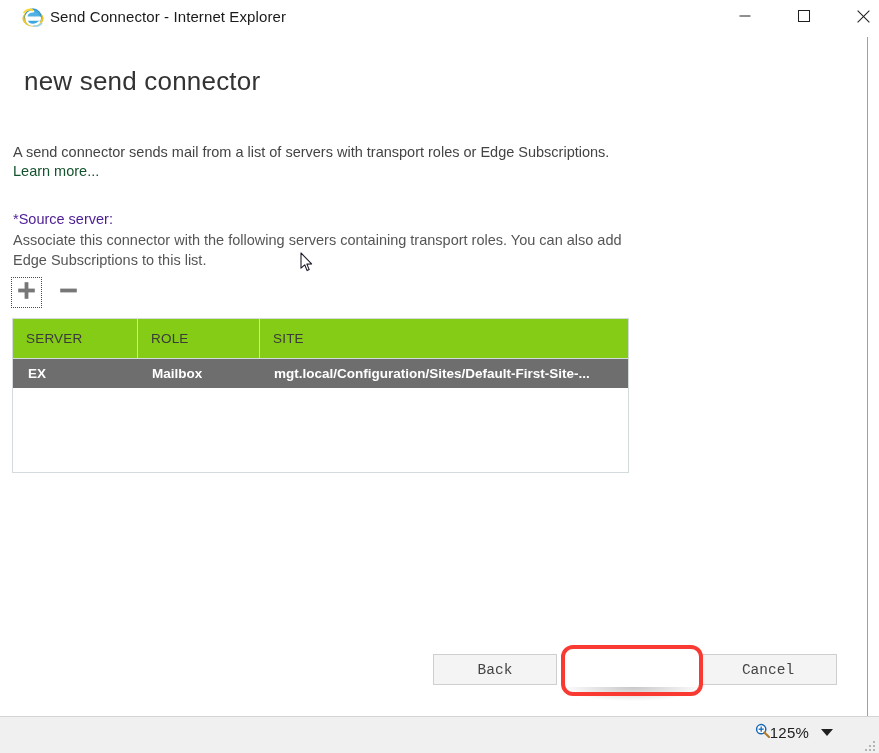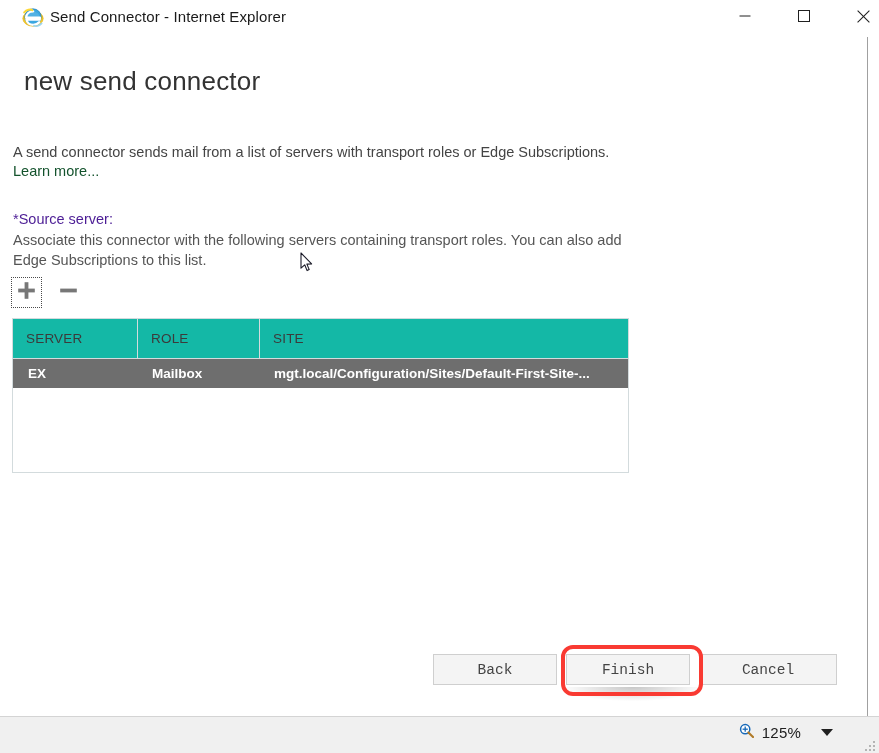--- a/index.html
+++ b/index.html
@@ -155,21 +155,21 @@
     height: 155px;
     border: 1px solid #d3dbdd;
     box-sizing: border-box;
     background: #ffffff;
   }
   #table-head {
     display: flex;
     height: 40px;
     border-bottom: 1px solid #d3dbdd;
     box-sizing: border-box;
-    background: #14b8a6;
+    background: #84cc16;
   }
   .th {
     font-size: 13.5px;
     color: #3b3b3b;
     display: flex;
     align-items: center;
     padding-left: 13px;
     box-sizing: border-box;
     letter-spacing: .2px;
     white-space: nowrap;
@@ -250,21 +250,21 @@
     background: #f0f0f0;
     border-top: 1px solid #d4d4d4;
     box-sizing: border-box;
   }
   #zoom-control {
     position: absolute;
     right: 46px;
     top: 6px;
     display: flex;
     align-items: center;
-    gap: 8px;
+    gap: 0;
     cursor: pointer;
   }
   #zoom-level {
     font-size: 15px;
     color: #202020;
     letter-spacing: .2px;
   }
   #zoom-caret {
     margin-left: 12px;
     width: 0; height: 0;
@@ -373,21 +373,20 @@
     <div id="table-body">
       <div class="tr selected">
         <div class="td col-server">EX</div>
         <div class="td col-role">Mailbox</div>
         <div class="td col-site">mgt.local/Configuration/Sites/Default-First-Site-...</div>
       </div>
     </div>
   </div>
 
   <button class="dlg-btn" id="btn-back">Back</button>
-  <button class="dlg-btn" id="btn-finish">Finish</button>
   <button class="dlg-btn" id="btn-cancel">Cancel</button>
 
   <div id="finish-shadow"></div>
   <div id="finish-highlight"></div>
 
 </div>
 
 <div id="statusbar">
   <div id="zoom-control">
     <span>

